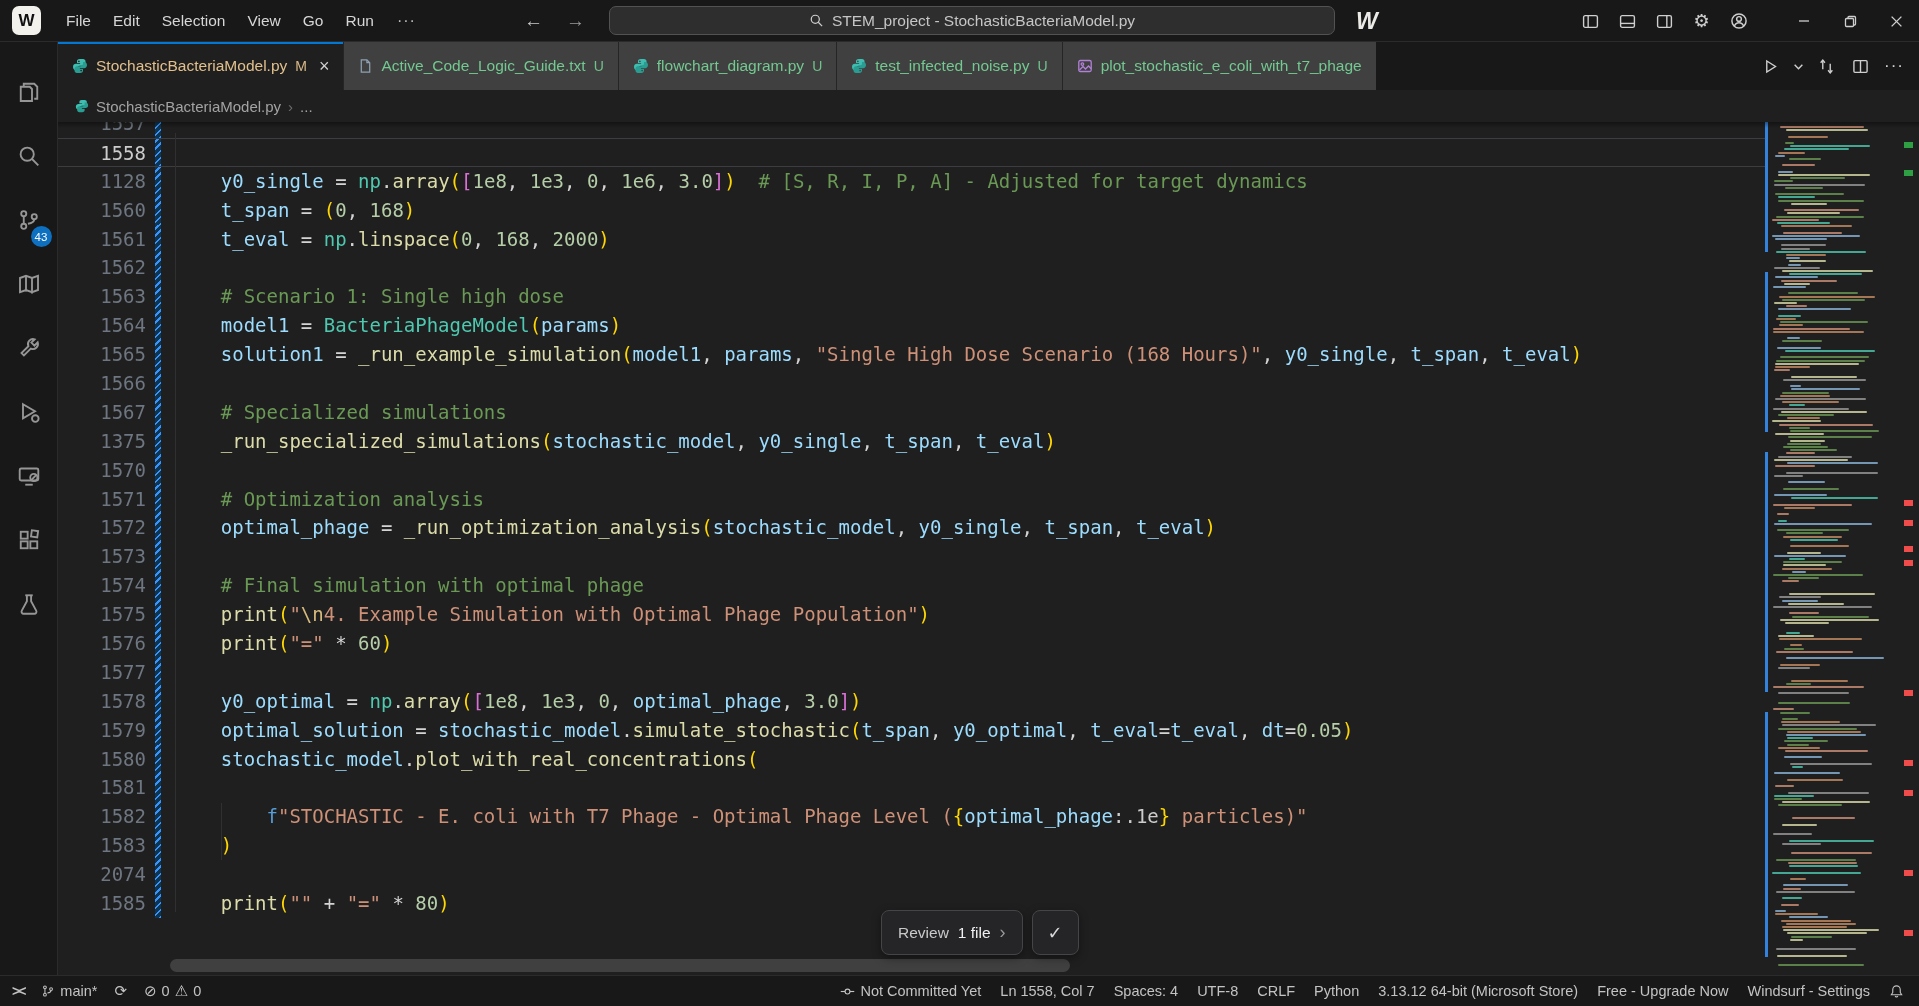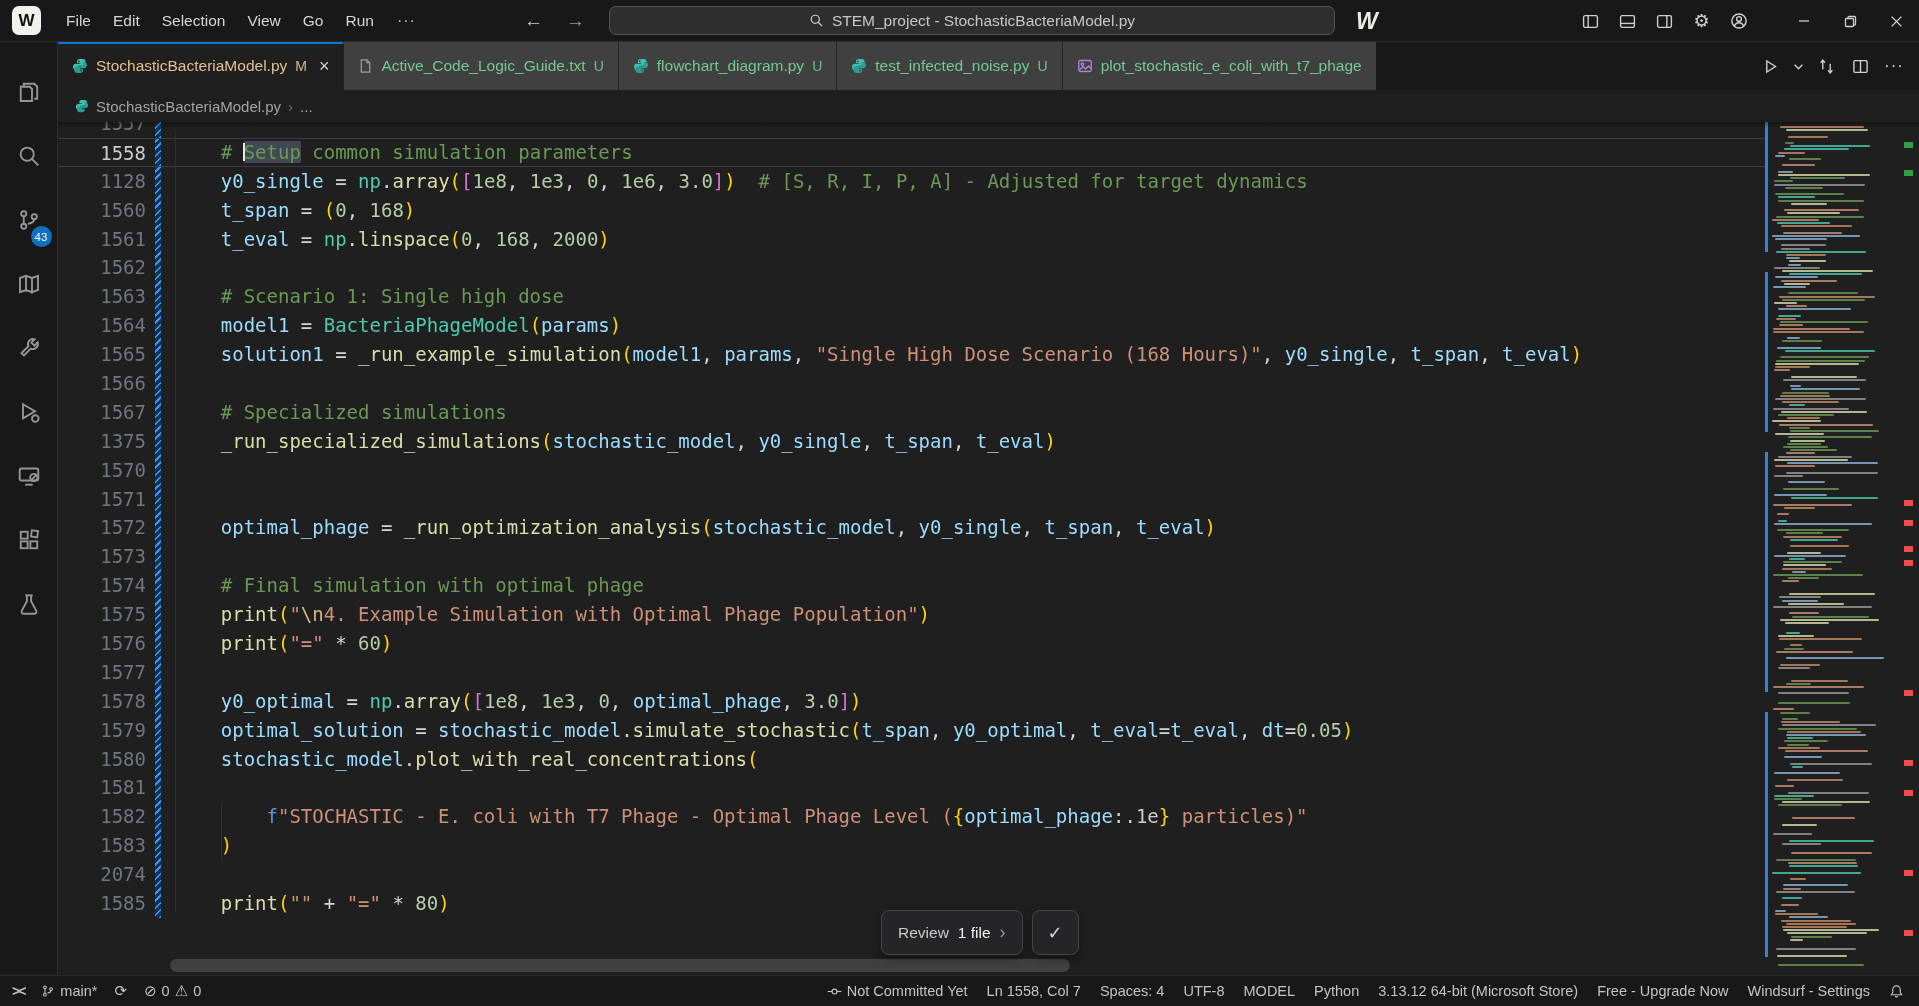--- a/index.html
+++ b/index.html
@@ -310,21 +310,20 @@
       <div class="top-shadow"></div>
       <div id="code-lines">
           <div class="code-line">
             <span class="lnum">1557</span>
             <span class="lmod"></span>
             <span class="lcontent"></span>
           </div>
           <div class="code-line current">
             <span class="lnum">1558</span>
             <span class="lmod"></span>
-            <span class="lcontent"><span style="color: rgb(204, 204, 204);">    </span><span style="color: rgb(106, 153, 85);"># </span><span class="sel" style="color: rgb(106, 153, 85);"><span class="cursor"></span>Setup</span><span style="color: rgb(106, 153, 85);"> common simulation parameters</span></span>
           </div>
           <div class="code-line">
             <span class="lnum">1128</span>
             <span class="lmod"></span>
             <span class="lcontent"><span style="color: rgb(156, 220, 254);">    y0_single</span><span style="color: rgb(212, 212, 212);"> = </span><span style="color: rgb(78, 201, 176);">np</span><span style="color: rgb(212, 212, 212);">.</span><span style="color: rgb(220, 220, 170);">array</span><span style="color: rgb(255, 215, 0);">(</span><span style="color: rgb(218, 112, 214);">[</span><span style="color: rgb(181, 206, 168);">1e8</span><span style="color: rgb(212, 212, 212);">, </span><span style="color: rgb(181, 206, 168);">1e3</span><span style="color: rgb(212, 212, 212);">, </span><span style="color: rgb(181, 206, 168);">0</span><span style="color: rgb(212, 212, 212);">, </span><span style="color: rgb(181, 206, 168);">1e6</span><span style="color: rgb(212, 212, 212);">, </span><span style="color: rgb(181, 206, 168);">3.0</span><span style="color: rgb(218, 112, 214);">]</span><span style="color: rgb(255, 215, 0);">)</span><span style="color: rgb(106, 153, 85);">  # [S, R, I, P, A] - Adjusted for target dynamics</span></span>
           </div>
           <div class="code-line">
             <span class="lnum">1560</span>
             <span class="lmod"></span>
             <span class="lcontent"><span style="color: rgb(156, 220, 254);">    t_span</span><span style="color: rgb(212, 212, 212);"> = </span><span style="color: rgb(255, 215, 0);">(</span><span style="color: rgb(181, 206, 168);">0</span><span style="color: rgb(212, 212, 212);">, </span><span style="color: rgb(181, 206, 168);">168</span><span style="color: rgb(255, 215, 0);">)</span></span>
@@ -370,20 +369,21 @@
             <span class="lcontent"><span style="color: rgb(220, 220, 170);">    _run_specialized_simulations</span><span style="color: rgb(255, 215, 0);">(</span><span style="color: rgb(156, 220, 254);">stochastic_model</span><span style="color: rgb(212, 212, 212);">, </span><span style="color: rgb(156, 220, 254);">y0_single</span><span style="color: rgb(212, 212, 212);">, </span><span style="color: rgb(156, 220, 254);">t_span</span><span style="color: rgb(212, 212, 212);">, </span><span style="color: rgb(156, 220, 254);">t_eval</span><span style="color: rgb(255, 215, 0);">)</span></span>
           </div>
           <div class="code-line">
             <span class="lnum">1570</span>
             <span class="lmod"></span>
             <span class="lcontent"></span>
           </div>
           <div class="code-line">
             <span class="lnum">1571</span>
             <span class="lmod"></span>
+            <span class="lcontent"><span style="color: rgb(106, 153, 85);">    # Optimization analysis</span></span>
           </div>
           <div class="code-line">
             <span class="lnum">1572</span>
             <span class="lmod"></span>
             <span class="lcontent"><span style="color: rgb(156, 220, 254);">    optimal_phage</span><span style="color: rgb(212, 212, 212);"> = </span><span style="color: rgb(220, 220, 170);">_run_optimization_analysis</span><span style="color: rgb(255, 215, 0);">(</span><span style="color: rgb(156, 220, 254);">stochastic_model</span><span style="color: rgb(212, 212, 212);">, </span><span style="color: rgb(156, 220, 254);">y0_single</span><span style="color: rgb(212, 212, 212);">, </span><span style="color: rgb(156, 220, 254);">t_span</span><span style="color: rgb(212, 212, 212);">, </span><span style="color: rgb(156, 220, 254);">t_eval</span><span style="color: rgb(255, 215, 0);">)</span></span>
           </div>
           <div class="code-line">
             <span class="lnum">1573</span>
             <span class="lmod"></span>
             <span class="lcontent"></span>
@@ -705,21 +705,21 @@
       <svg width="15" height="15" viewBox="0 0 16 16" class="sbicon">
           <circle cx="8" cy="8" r="2.6"></circle>
           <line x1="0.8" y1="8" x2="5.4" y2="8"></line>
           <line x1="10.6" y1="8" x2="15.2" y2="8"></line>
         </svg>
       <span>Not Committed Yet</span>
     </span>
     <span class="sb-item">Ln 1558, Col 7</span>
     <span class="sb-item">Spaces: 4</span>
     <span class="sb-item">UTF-8</span>
-    <span class="sb-item">MODEL</span>
+    <span class="sb-item">CRLF</span>
     <span class="sb-item">Python</span>
     <span class="sb-item">3.13.12 64-bit (Microsoft Store)</span>
     <span class="sb-item">Free - Upgrade Now</span>
     <span class="sb-item">Windsurf - Settings</span>
     <span class="sb-item">
       <svg width="15" height="15" viewBox="0 0 16 16" class="sbicon">
           <path d="M8 2a4 4 0 014 4v3l1.5 2.5h-11L4 9V6a4 4 0 014-4z"></path>
           <path d="M6.6 12.8a1.5 1.5 0 002.8 0"></path>
         </svg>
     </span>

